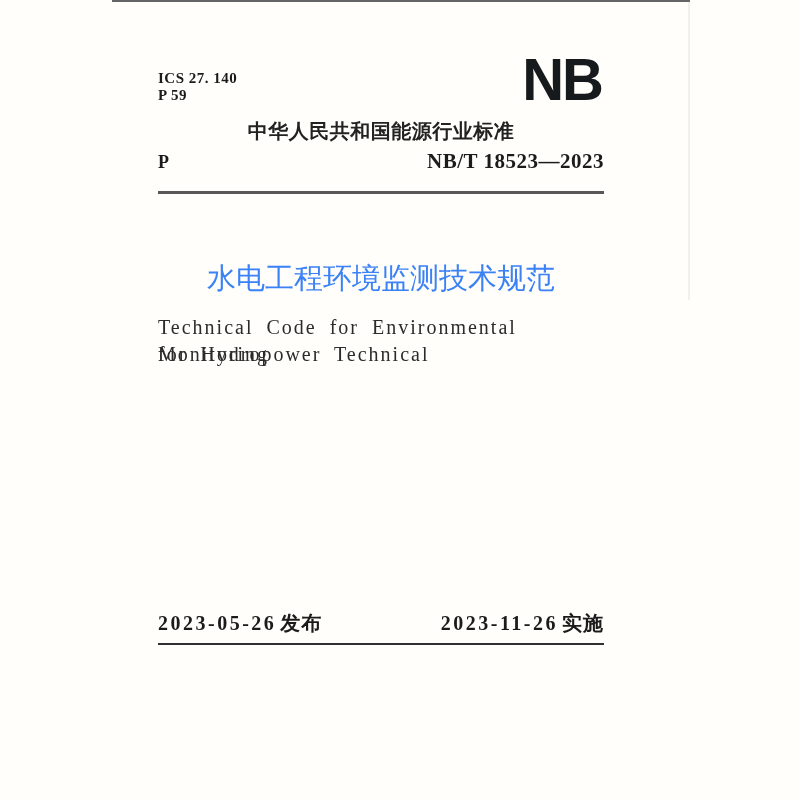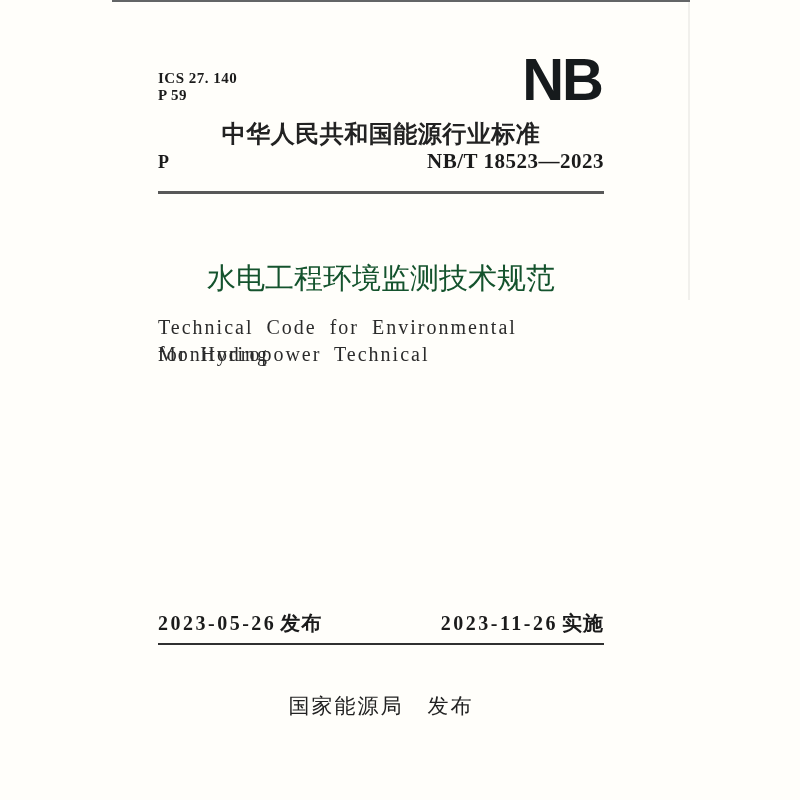--- a/index.html
+++ b/index.html
@@ -54,21 +54,21 @@
     color: #161a1c;
     transform: scaleY(1.02);
   }
   .standard-type {
     position: absolute;
     left: 0; top: 118px;
     width: 100%;
     text-align: center;
     font-family: "Liberation Sans", "DejaVu Sans", sans-serif;
     font-weight: bold;
-    font-size: 24px;
+    font-size: 20px;
     letter-spacing: 0.5px;
     color: #222;
   }
   .class-number-row {
     position: absolute;
     left: 0; top: 149px;
     width: 100%;
     display: flex;
     justify-content: space-between;
     align-items: baseline;
@@ -90,21 +90,21 @@
   }
   .title-cn {
     position: absolute;
     left: 0; top: 258px;
     width: 100%;
     text-align: center;
     font-size: 29px;
     line-height: 40px;
     font-weight: normal;
     letter-spacing: 0px;
-    color: #14532d;
+    color: #3b82f6;
   }
   .title-en {
     position: absolute;
     left: 0;
     width: 100%;
     text-align: left;
     font-size: 20px;
     line-height: 27px;
     letter-spacing: 2px;
     word-spacing: 6px;
@@ -182,17 +182,14 @@
   <div class="title-en line1">Technical Code for Environmental Monitoring</div>
   <div class="title-en line2">for Hydropower Technical</div>
 
   <div class="dates-row">
     <span class="date-item"><span class="date-num">2023-05-26</span><span class="date-label">发布</span></span>
     <span class="date-item"><span class="date-num">2023-11-26</span><span class="date-label">实施</span></span>
   </div>
 
   <div class="rule-bottom"></div>
 
-  <div class="publisher-row">
-    <span>国家能源局</span><span class="gap"></span><span>发布</span>
-  </div>
 
 </div>
 
 </body></html>

